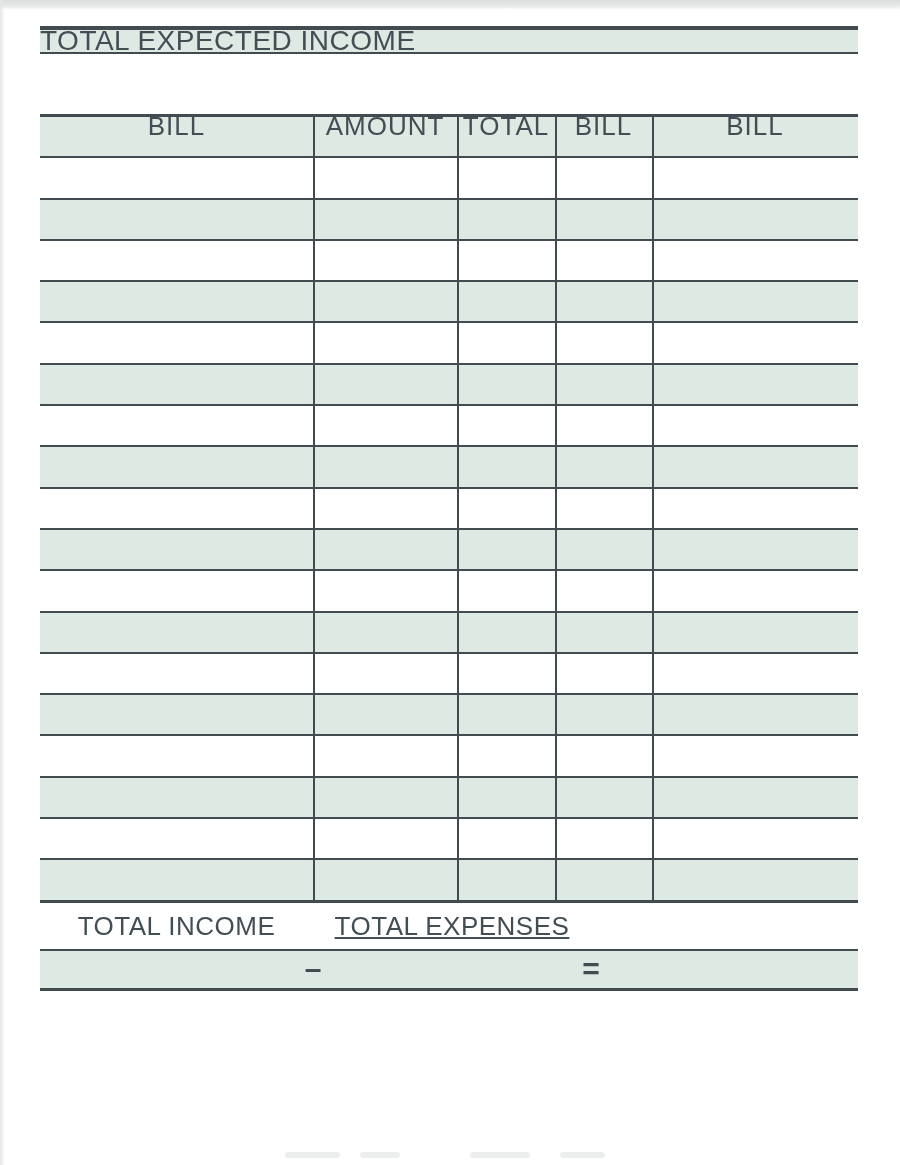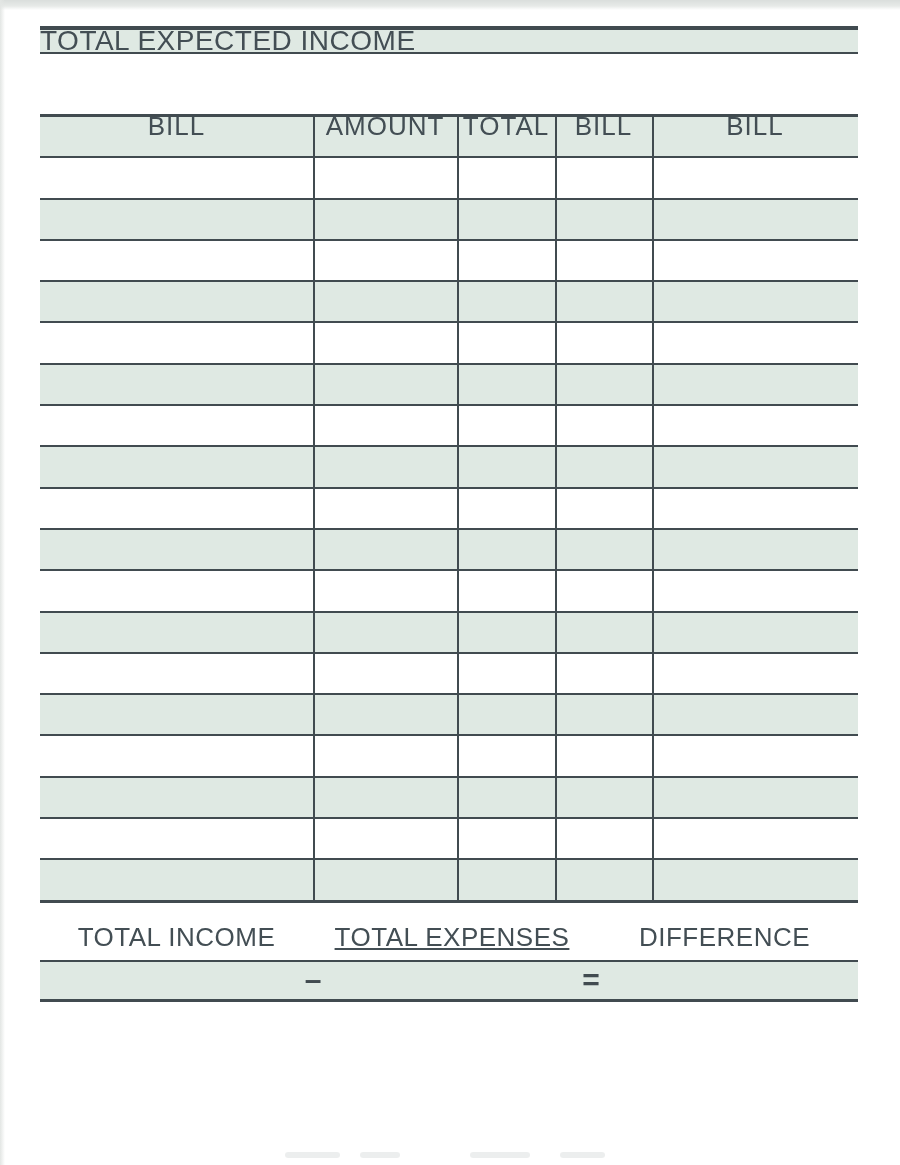--- a/index.html
+++ b/index.html
@@ -73,21 +73,21 @@
     height:41.3px;
     border-bottom:2px solid var(--line);
   }
   .trow.mint{background:var(--mint);}
   .trow.white{background:#fff;}
   .tcell{height:100%;}
   .tcell + .tcell{border-left:2px solid var(--line);}
 
   .summary-labels{
     position:relative;
-    height:57px;
+    height:46px;
   }
   .summary-labels .lbl{
     position:absolute;
     bottom:7px;
     text-align:center;
     font-size:26px;
     letter-spacing:0.5px;
     color:var(--text);
     white-space:nowrap;
   }
@@ -276,21 +276,20 @@
           <div class="tcell"></div>
           <div class="tcell"></div>
           <div class="tcell"></div>
           <div class="tcell"></div>
         </div>
       </div>
 
     <div class="summary-labels">
       <span class="lbl lbl-income">TOTAL INCOME</span>
       <span class="lbl lbl-expenses">TOTAL EXPENSES</span>
-      <span class="lbl lbl-difference">DIFFERENCE</span>
     </div>
 
     <div class="summary-row">
       <span class="op op-minus">–</span>
       <span class="op op-equals">=</span>
     </div>
 
   </div>
 
   <div class="artifacts">

